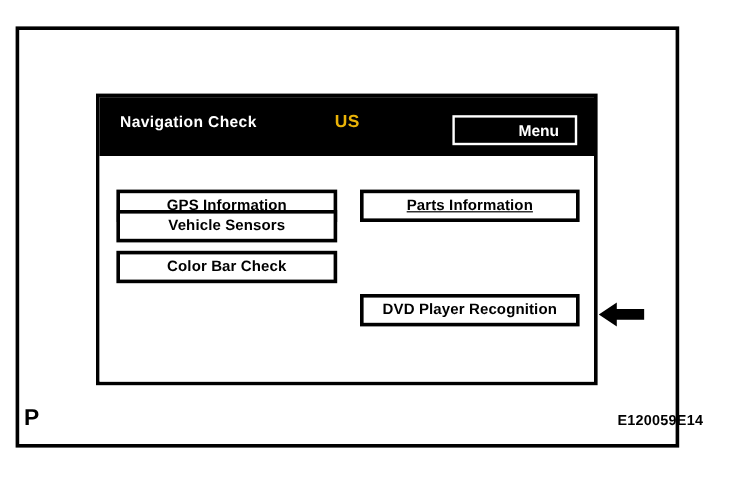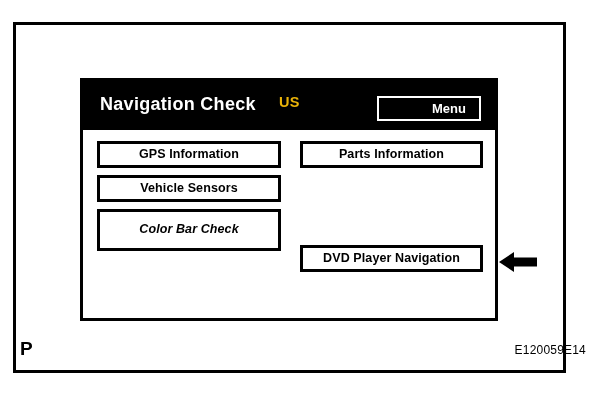--- a/index.html
+++ b/index.html
@@ -36,21 +36,21 @@
     font-weight: bold;
     line-height: 1;
     color: #000000;
     letter-spacing: 0px;
   }
   #figure-code {
     position: absolute;
     right: 22px;
     top: 343px;
     font-size: 12px;
-    font-weight: normal;
+    font-weight: bold;
     color: #000000;
     letter-spacing: 0.2px;
   }
 
   
   #nav-screen {
     position: absolute;
     left: 80px;
     top: 78px;
     width: 418px;
@@ -65,21 +65,21 @@
     position: relative;
     height: 49px;
     background: #000000;
     box-sizing: border-box;
   }
   #nav-title {
     position: absolute;
     left: 17px;
     top: 13px;
     color: #ffffff;
-    font-size: 18px;
+    font-size: 13px;
     font-weight: bold;
     letter-spacing: 0.3px;
     white-space: nowrap;
   }
   #nav-region {
     position: absolute;
     left: 196px;
     top: 13px;
     color: #eab308;
     font-size: 14.5px;
@@ -128,25 +128,25 @@
     cursor: pointer;
     line-height: 1.05;
   }
   .nav-btn.two-line { font-size: 12px; }
 
   .col-left  { left: 14px;  width: 184px; }
   .col-right { left: 217px; width: 183px; }
 
   .row-1 { top: 60px;  height: 27px; }
   .row-2 { top: 94px;  height: 27px; }
-  .row-3 { top: 128px; height: 42px; font-style: italic; }
+  .row-3 { top: 128px; height: 27px; }
   .row-4 { top: 164px; height: 27px; }
 
   
-  .nav-btn.row-1 { top: 11px; }
+  .nav-btn.row-1 { top: 28px; text-decoration: underline; }
   .nav-btn.row-2 { top: 45px; }
   .nav-btn.row-3 { top: 79px; }
   .nav-btn.row-4 { top: 115px; }
 
   
   #callout-arrow {
     position: absolute;
     left: 499px;
     top: 249px;
     width: 38px;
@@ -168,21 +168,21 @@
     <div id="nav-title">Navigation Check</div>
     <div id="nav-region">US</div>
     <div id="menu-button">Menu</div>
   </div>
 
   <div id="nav-body">
       <div class="nav-btn col-left row-1">GPS Information</div>
       <div class="nav-btn col-left row-2">Vehicle Sensors</div>
       <div class="nav-btn col-left row-3">Color Bar Check</div>
       <div class="nav-btn col-right row-1">Parts Information</div>
-      <div class="nav-btn col-right row-4">DVD Player Navigation</div>
+      <div class="nav-btn col-right row-4">DVD Player Recognition</div>
     </div>
 
 </div>
 
 <div id="callout-arrow">
   <svg width="38" height="26" viewBox="0 0 38 26" xmlns="http://www.w3.org/2000/svg">
     <polygon points="0,13 15,3 15,8.5 38,8.5 38,17.5 15,17.5 15,23" fill="#000000"></polygon>
   </svg>
 </div>
 

